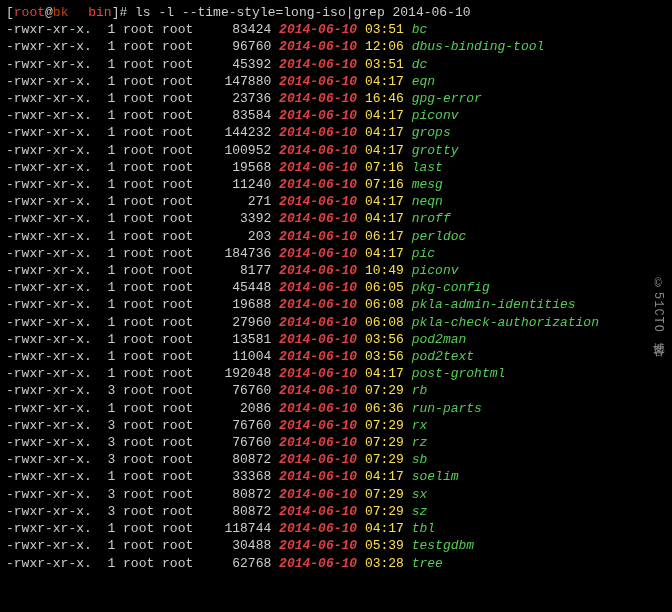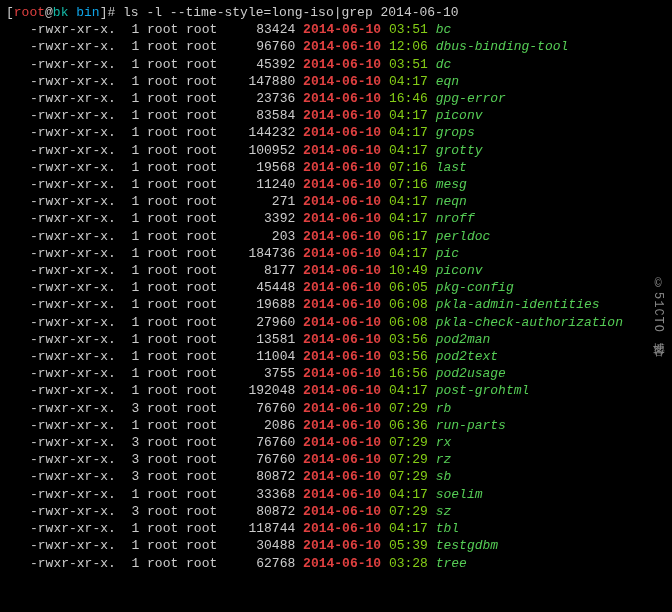--- a/index.html
+++ b/index.html
@@ -12,31 +12,31 @@
       width: 672px;
       height: 612px;
       overflow: hidden;
       position: relative;
       padding: 4px 6px;
     }
     .line { white-space: pre; }
     .prompt-open { color: #ccc; }
     .user { color: #e04040; }
     .at { color: #ccc; }
-    .host { color: #14b8a6; }
-    .path { color: #0ea5e9; }
+    .host { color: #c2410c; }
+    .path { color: #ef4444; margin-left: 12px; }
     .prompt-close { color: #ccc; }
     .cmd { color: #ccc; }
-    .perms { color: #ccc; margin-left: 24px; }
+    .perms { color: #ccc; }
     .links { color: #ccc; }
     .owner { color: #ccc; }
     .group { color: #ccc; }
     .size { color: #ccc; }
-    .date { color: #e04040; font-weight: bold; }
-    .time { color: #84cc16; }
+    .date { color: #e04040; font-weight: bold; font-style: italic; }
+    .time { color: #fde047; }
     .fname-exec { color: #55cc55; font-style: italic; }
     .row { display: block; }
     .watermark {
       position: absolute;
       right: 6px;
       top: 50%;
       transform: translateY(-50%) rotate(0deg);
       writing-mode: vertical-rl;
       color: #888;
       font-size: 12px;
@@ -61,27 +61,27 @@
     <div class="line row"><span class="perms">-rwxr-xr-x. </span><span class="links"> 1 </span><span class="owner">root </span><span class="group">root </span><span class="size">      271 </span><span class="date">2014-06-10</span><span class="time"> 04:17 </span><span class="fname-exec">neqn</span></div>
     <div class="line row"><span class="perms">-rwxr-xr-x. </span><span class="links"> 1 </span><span class="owner">root </span><span class="group">root </span><span class="size">     3392 </span><span class="date">2014-06-10</span><span class="time"> 04:17 </span><span class="fname-exec">nroff</span></div>
     <div class="line row"><span class="perms">-rwxr-xr-x. </span><span class="links"> 1 </span><span class="owner">root </span><span class="group">root </span><span class="size">      203 </span><span class="date">2014-06-10</span><span class="time"> 06:17 </span><span class="fname-exec">perldoc</span></div>
     <div class="line row"><span class="perms">-rwxr-xr-x. </span><span class="links"> 1 </span><span class="owner">root </span><span class="group">root </span><span class="size">   184736 </span><span class="date">2014-06-10</span><span class="time"> 04:17 </span><span class="fname-exec">pic</span></div>
     <div class="line row"><span class="perms">-rwxr-xr-x. </span><span class="links"> 1 </span><span class="owner">root </span><span class="group">root </span><span class="size">     8177 </span><span class="date">2014-06-10</span><span class="time"> 10:49 </span><span class="fname-exec">piconv</span></div>
     <div class="line row"><span class="perms">-rwxr-xr-x. </span><span class="links"> 1 </span><span class="owner">root </span><span class="group">root </span><span class="size">    45448 </span><span class="date">2014-06-10</span><span class="time"> 06:05 </span><span class="fname-exec">pkg-config</span></div>
     <div class="line row"><span class="perms">-rwxr-xr-x. </span><span class="links"> 1 </span><span class="owner">root </span><span class="group">root </span><span class="size">    19688 </span><span class="date">2014-06-10</span><span class="time"> 06:08 </span><span class="fname-exec">pkla-admin-identities</span></div>
     <div class="line row"><span class="perms">-rwxr-xr-x. </span><span class="links"> 1 </span><span class="owner">root </span><span class="group">root </span><span class="size">    27960 </span><span class="date">2014-06-10</span><span class="time"> 06:08 </span><span class="fname-exec">pkla-check-authorization</span></div>
     <div class="line row"><span class="perms">-rwxr-xr-x. </span><span class="links"> 1 </span><span class="owner">root </span><span class="group">root </span><span class="size">    13581 </span><span class="date">2014-06-10</span><span class="time"> 03:56 </span><span class="fname-exec">pod2man</span></div>
     <div class="line row"><span class="perms">-rwxr-xr-x. </span><span class="links"> 1 </span><span class="owner">root </span><span class="group">root </span><span class="size">    11004 </span><span class="date">2014-06-10</span><span class="time"> 03:56 </span><span class="fname-exec">pod2text</span></div>
-    <div class="line row"><span class="perms">-rwxr-xr-x. </span><span class="links"> 1 </span><span class="owner">root </span><span class="group">root </span><span class="size">     3755 </span><span class="date">2014-06-10</span><span class="time"> 16:56 </span><span class="fname-exec">pod2usage</span></div>
     <div class="line row"><span class="perms">-rwxr-xr-x. </span><span class="links"> 1 </span><span class="owner">root </span><span class="group">root </span><span class="size">   192048 </span><span class="date">2014-06-10</span><span class="time"> 04:17 </span><span class="fname-exec">post-grohtml</span></div>
     <div class="line row"><span class="perms">-rwxr-xr-x. </span><span class="links"> 3 </span><span class="owner">root </span><span class="group">root </span><span class="size">    76760 </span><span class="date">2014-06-10</span><span class="time"> 07:29 </span><span class="fname-exec">rb</span></div>
     <div class="line row"><span class="perms">-rwxr-xr-x. </span><span class="links"> 1 </span><span class="owner">root </span><span class="group">root </span><span class="size">     2086 </span><span class="date">2014-06-10</span><span class="time"> 06:36 </span><span class="fname-exec">run-parts</span></div>
     <div class="line row"><span class="perms">-rwxr-xr-x. </span><span class="links"> 3 </span><span class="owner">root </span><span class="group">root </span><span class="size">    76760 </span><span class="date">2014-06-10</span><span class="time"> 07:29 </span><span class="fname-exec">rx</span></div>
     <div class="line row"><span class="perms">-rwxr-xr-x. </span><span class="links"> 3 </span><span class="owner">root </span><span class="group">root </span><span class="size">    76760 </span><span class="date">2014-06-10</span><span class="time"> 07:29 </span><span class="fname-exec">rz</span></div>
     <div class="line row"><span class="perms">-rwxr-xr-x. </span><span class="links"> 3 </span><span class="owner">root </span><span class="group">root </span><span class="size">    80872 </span><span class="date">2014-06-10</span><span class="time"> 07:29 </span><span class="fname-exec">sb</span></div>
     <div class="line row"><span class="perms">-rwxr-xr-x. </span><span class="links"> 1 </span><span class="owner">root </span><span class="group">root </span><span class="size">    33368 </span><span class="date">2014-06-10</span><span class="time"> 04:17 </span><span class="fname-exec">soelim</span></div>
+    <div class="line row"><span class="perms">-rwxr-xr-x. </span><span class="links"> 3 </span><span class="owner">root </span><span class="group">root </span><span class="size">    80872 </span><span class="date">2014-06-10</span><span class="time"> 07:29 </span><span class="fname-exec">sx</span></div>
     <div class="line row"><span class="perms">-rwxr-xr-x. </span><span class="links"> 3 </span><span class="owner">root </span><span class="group">root </span><span class="size">    80872 </span><span class="date">2014-06-10</span><span class="time"> 07:29 </span><span class="fname-exec">sz</span></div>
     <div class="line row"><span class="perms">-rwxr-xr-x. </span><span class="links"> 1 </span><span class="owner">root </span><span class="group">root </span><span class="size">   118744 </span><span class="date">2014-06-10</span><span class="time"> 04:17 </span><span class="fname-exec">tbl</span></div>
     <div class="line row"><span class="perms">-rwxr-xr-x. </span><span class="links"> 1 </span><span class="owner">root </span><span class="group">root </span><span class="size">    30488 </span><span class="date">2014-06-10</span><span class="time"> 05:39 </span><span class="fname-exec">testgdbm</span></div>
     <div class="line row"><span class="perms">-rwxr-xr-x. </span><span class="links"> 1 </span><span class="owner">root </span><span class="group">root </span><span class="size">    62768 </span><span class="date">2014-06-10</span><span class="time"> 03:28 </span><span class="fname-exec">tree</span></div>
   </div>
 
 <div class="watermark">©51CTO博客</div>
 
 </body></html>

